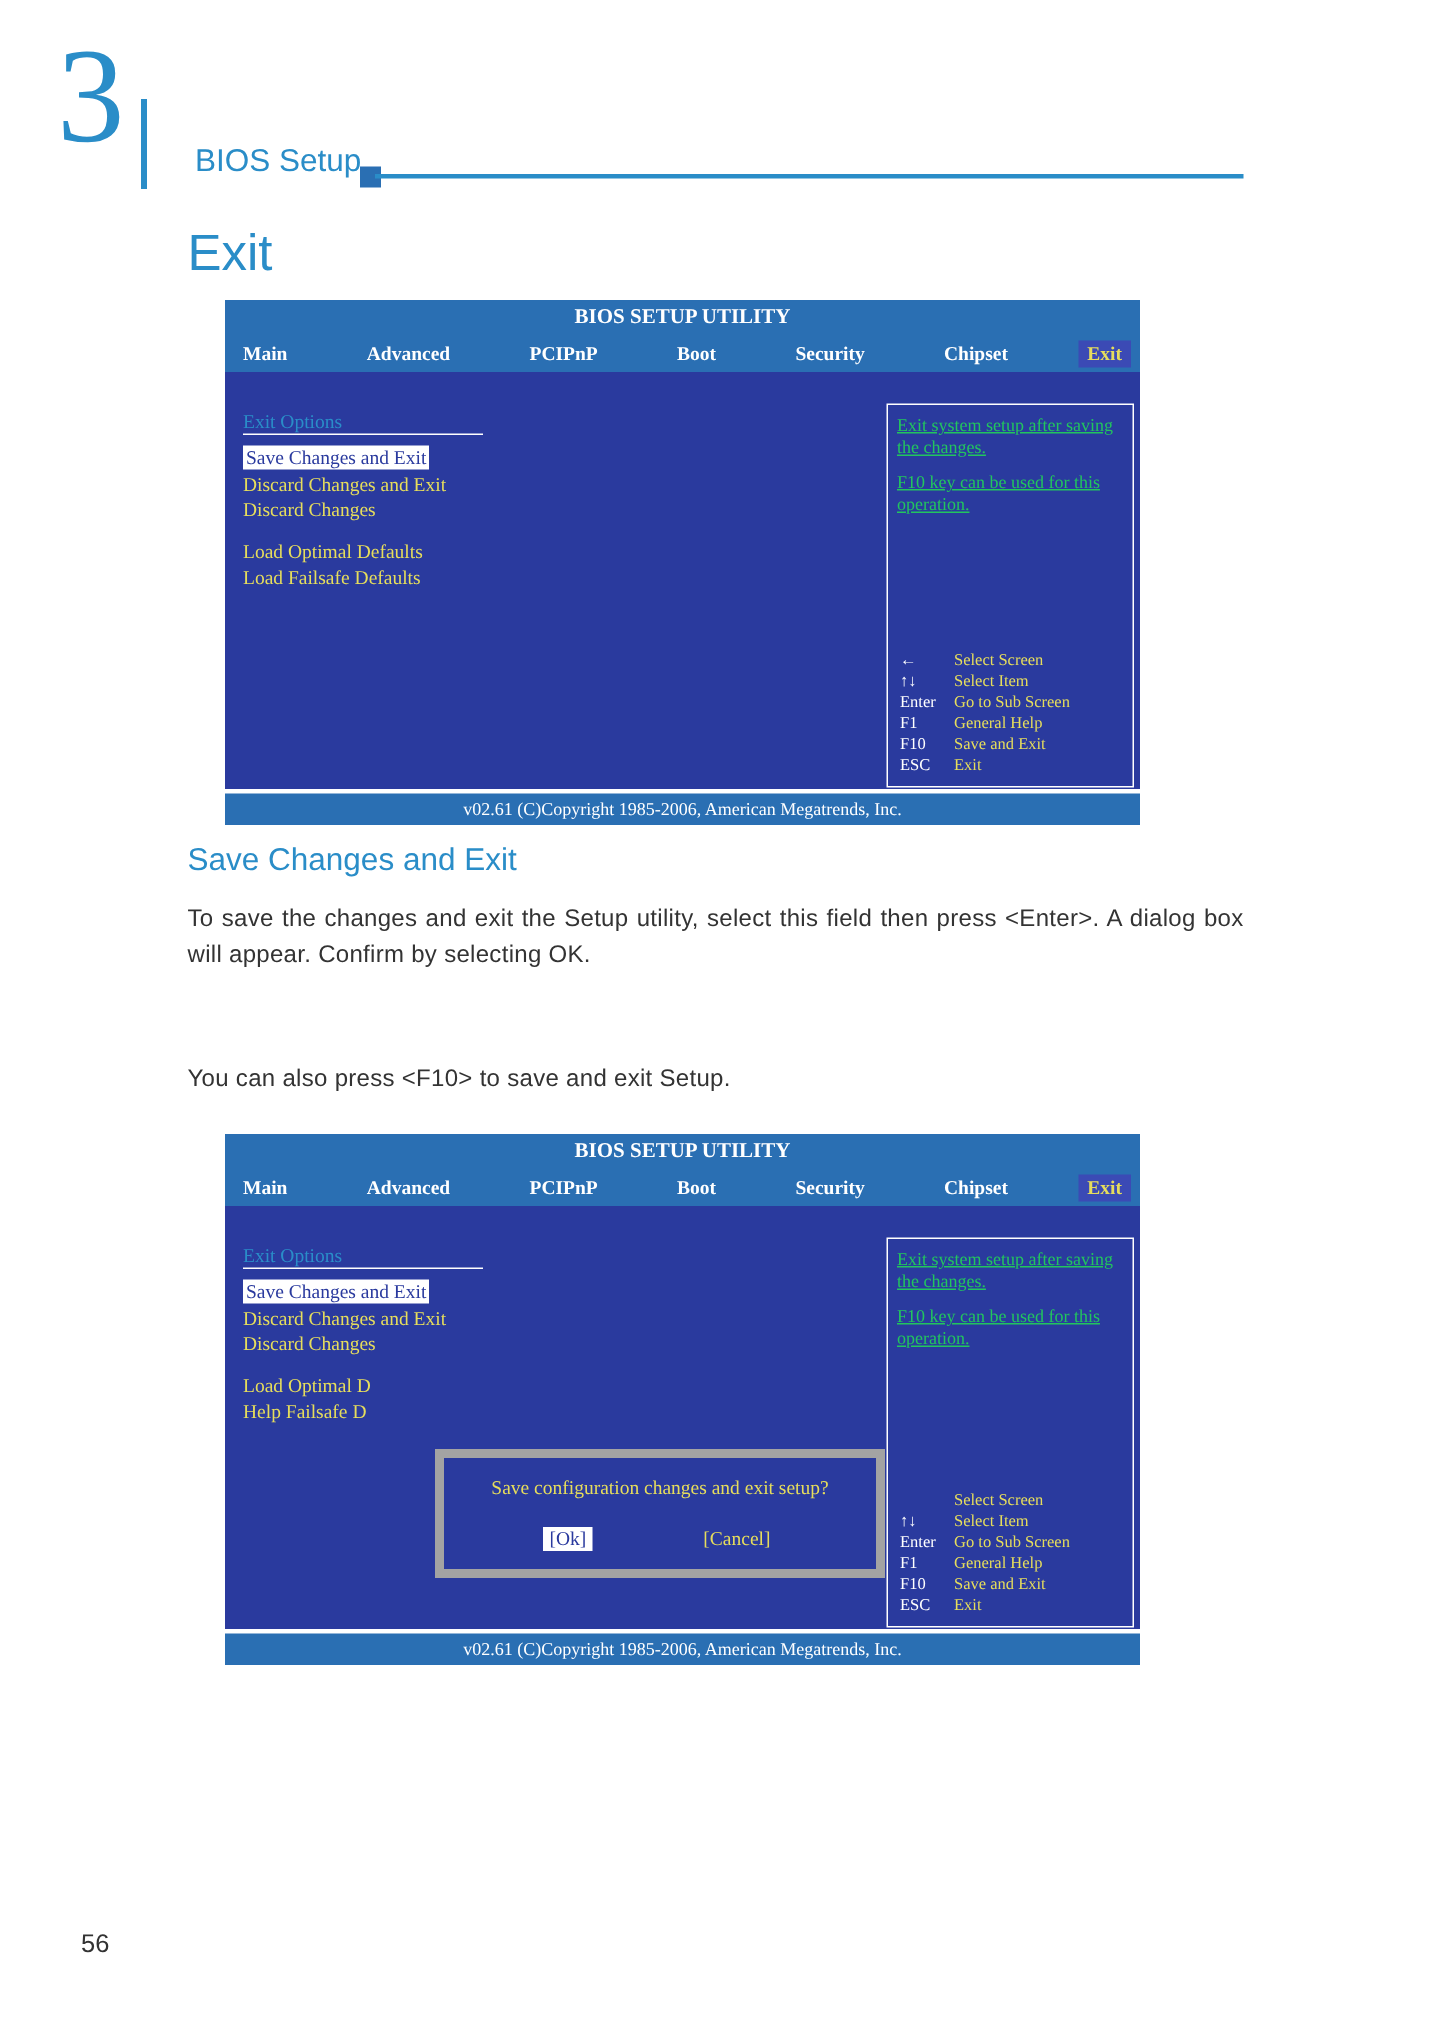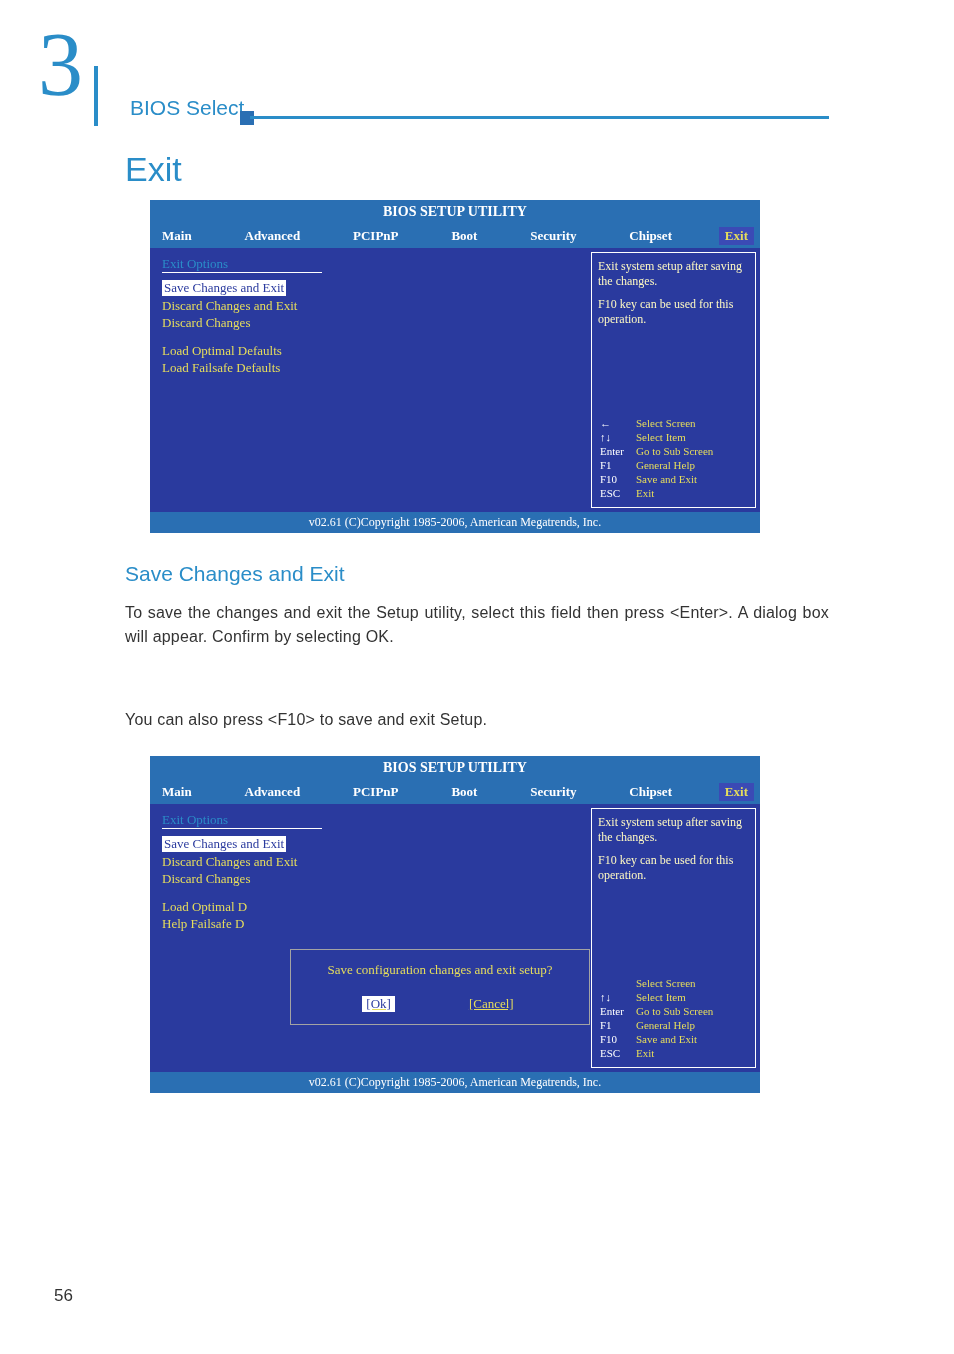--- a/index.html
+++ b/index.html
@@ -100,20 +100,21 @@
       font-size: 13px;
       font-weight: bold;
       color: #fff;
     }
     .bios-tab { padding: 1px 6px; }
     .bios-tab.active { background: #3b4ab5; color: #e6dd5c; }
     .bios-body {
       display: flex;
       height: calc(100% - 62px);
       position: relative;
+      margin-top: 17px;
     }
     .bios-left {
       flex: 1;
       padding: 8px 12px;
       font-size: 13px;
       color: #e6dd5c;
       position: relative;
     }
     .bios-left .exit-options-text { color: #2a8dc8; }
     .bios-left hr {
@@ -129,49 +130,48 @@
       width: 165px;
       border: 1px solid #fff;
       margin: 4px 4px 4px 0;
       padding: 6px;
       font-size: 12px;
       color: #e6dd5c;
       display: flex;
       flex-direction: column;
       justify-content: space-between;
     }
-    .bios-right .help-block { color: #fef9c3; }
+    .bios-right .help-block { color: #22c55e; text-decoration: underline; }
     .bios-right .help-op { margin-top: 8px; }
     .key-table { width: 100%; font-size: 11px; color: #fff; }
     .key-table td:first-child { width: 34px; }
     .key-table .highlight { color: #e6dd5c; }
     .bios-footer {
       text-align: center;
       font-size: 12px;
       padding: 3px 16px;
       background: #2a6fb3;
       color: #fff;
     }
     .dialog {
       position: absolute;
       left: 140px;
       top: 145px;
       width: 300px;
-      border: 1px solid #a3a3a3;
+      border: 6px solid #a3a3a3;
       background: #2a3a9e;
       padding: 12px;
       font-size: 13px;
       color: #e6dd5c;
     }
     .dialog-buttons {
       display: flex;
       justify-content: center;
       gap: 70px;
       margin-top: 18px;
-      text-decoration: underline;
     }
     .dialog-btn { color: #e6dd5c; padding: 0 4px; }
     .dialog-btn.active { background: #fff; color: #2a3a9e; }
     .section-title {
       position: absolute;
       left: 125px;
       font-size: 21px;
       color: #2a8dc8;
       font-weight: 300;
     }
@@ -196,21 +196,21 @@
       color: #333;
       font-family: Verdana, Arial, sans-serif;
     }
     .dlg-msg { text-align: center; }
   </style>
 </head>
 <body>
 
 <div class="header">
   <div class="chapter-num">3</div>
-  <div class="bios-setup-label">BIOS Select</div>
+  <div class="bios-setup-label">BIOS Setup</div>
   <div class="header-rule">
     <div class="rule-box"></div>
   </div>
 </div>
 
 <div class="main-title">Exit</div>
 
 <div class="bios-box bios-box-1">
   <div class="bios-title">BIOS SETUP UTILITY</div>
   <div class="bios-tabs">

